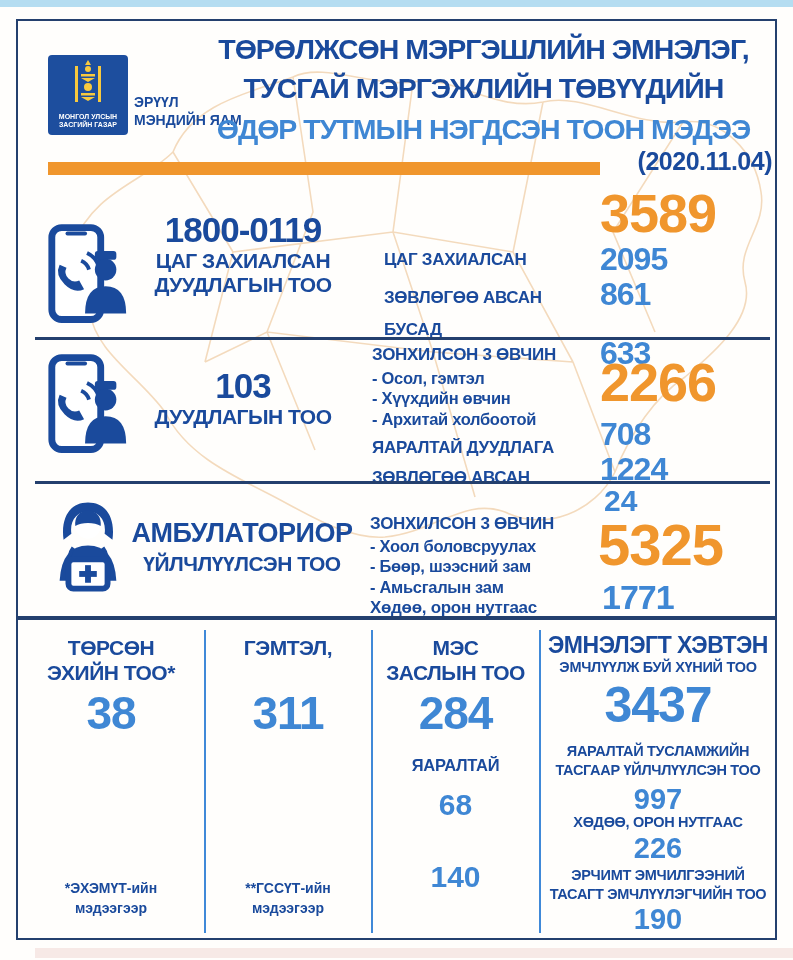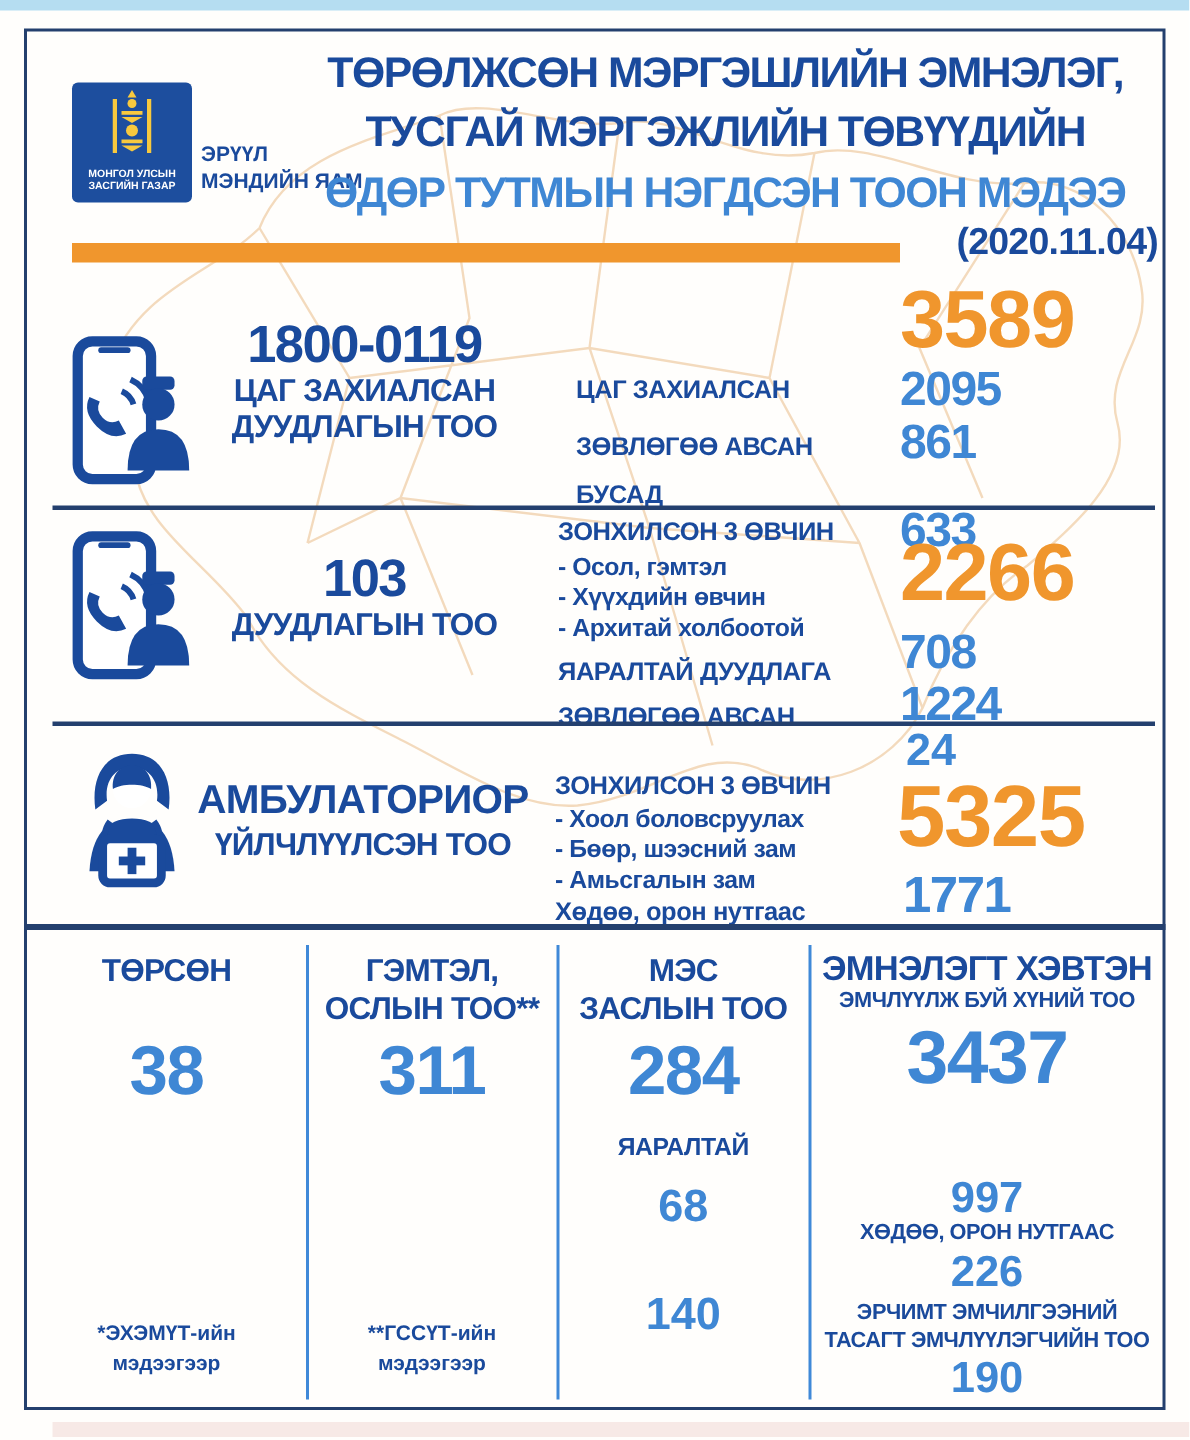--- a/index.html
+++ b/index.html
@@ -170,49 +170,53 @@
   <div class="abs blue" style="left:602px; top:580px; font-size:34px; line-height:1; letter-spacing:-1px;">1771</div>
 
   <div class="abs hr-full" style="top:616px;"></div>
 
   <div class="abs vsep" style="left:204px;"></div>
   <div class="abs vsep" style="left:371px;"></div>
   <div class="abs vsep" style="left:539px;"></div>
 
   <div class="abs center col-title navy" style="left:20px; top:636px; width:182px;">
     <div>ТӨРСӨН</div>
+    <div>ЭХИЙН ТОО*</div>
   </div>
   <div class="abs center col-value blue" style="left:20px; top:690px; width:182px;">38</div>
   <div class="abs center footnote navy" style="left:20px; top:878px; width:182px;">
     <div>*ЭХЭМҮТ-ийн</div>
     <div>мэдээгээр</div>
   </div>
 
   <div class="abs center col-title navy" style="left:208px; top:636px; width:160px;">
     <div>ГЭМТЭЛ,</div>
-    <div>ОСЛЫН ТОО**</div>
   </div>
   <div class="abs center col-value blue" style="left:208px; top:690px; width:160px;">311</div>
   <div class="abs center footnote navy" style="left:208px; top:878px; width:160px;">
     <div>**ГССҮТ-ийн</div>
     <div>мэдээгээр</div>
   </div>
 
   <div class="abs center col-title navy" style="left:375px; top:636px; width:161px;">
     <div>МЭС</div>
     <div>ЗАСЛЫН ТОО</div>
   </div>
   <div class="abs center col-value blue" style="left:375px; top:690px; width:161px;">284</div>
   <div class="abs center col-sub-label navy" style="left:375px; top:756px; width:161px;">ЯАРАЛТАЙ</div>
   <div class="abs center col-sub-value blue" style="left:375px; top:790px; width:161px;">68</div>
   <div class="abs center col-sub-value blue" style="left:375px; top:862px; width:161px;">140</div>
 
   <div class="abs center c4-title navy" style="left:543px; top:632px; width:230px;">ЭМНЭЛЭГТ ХЭВТЭН</div>
   <div class="abs center c4-sub navy" style="left:543px; top:658px; width:230px;">ЭМЧЛҮҮЛЖ БУЙ ХҮНИЙ ТОО</div>
   <div class="abs center blue" style="left:543px; top:680px; width:230px; font-size:50px; line-height:1; letter-spacing:-1px;">3437</div>
+  <div class="abs center c4-sub navy" style="left:543px; top:742px; width:230px;">
+    <div>ЯАРАЛТАЙ ТУСЛАМЖИЙН</div>
+    <div>ТАСГААР ҮЙЛЧЛҮҮЛСЭН ТОО</div>
+  </div>
   <div class="abs center c4-val blue" style="left:543px; top:785px; width:230px;">997</div>
   <div class="abs center c4-sub navy" style="left:543px; top:813px; width:230px;">ХӨДӨӨ, ОРОН НУТГААС</div>
   <div class="abs center c4-val blue" style="left:543px; top:834px; width:230px;">226</div>
   <div class="abs center c4-sub navy" style="left:543px; top:866px; width:230px;">
     <div>ЭРЧИМТ ЭМЧИЛГЭЭНИЙ</div>
     <div>ТАСАГТ ЭМЧЛҮҮЛЭГЧИЙН ТОО</div>
   </div>
   <div class="abs center c4-val blue" style="left:543px; top:905px; width:230px;">190</div>
 
 </div>

